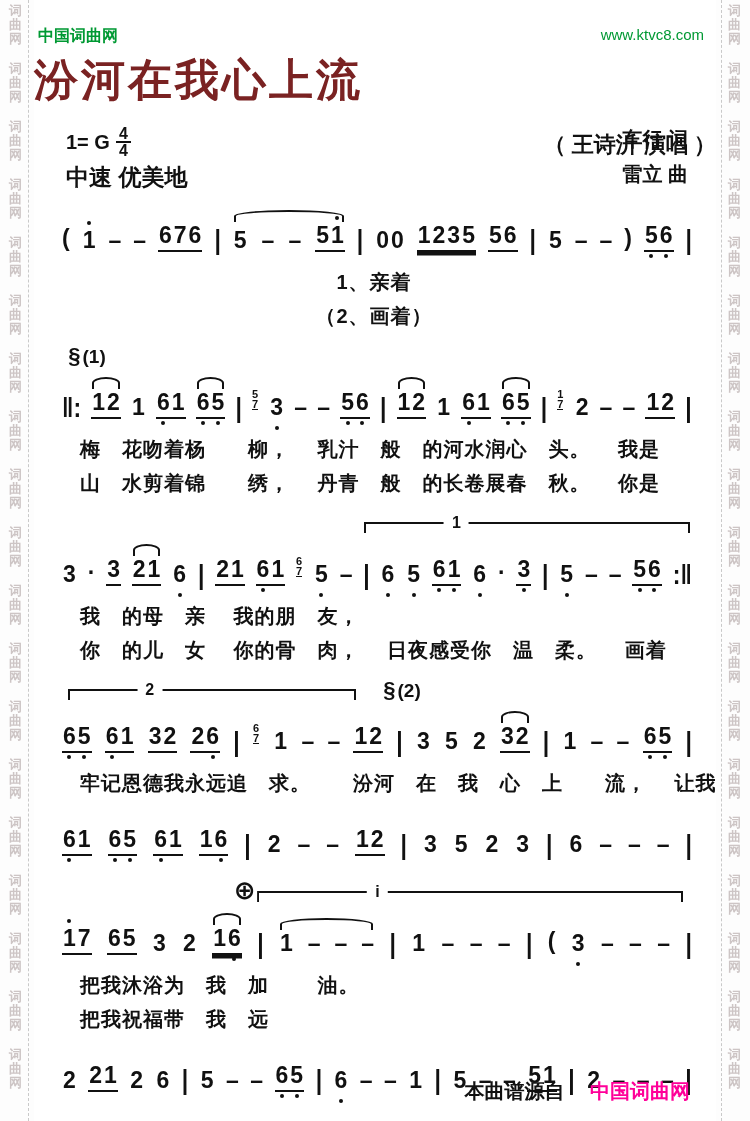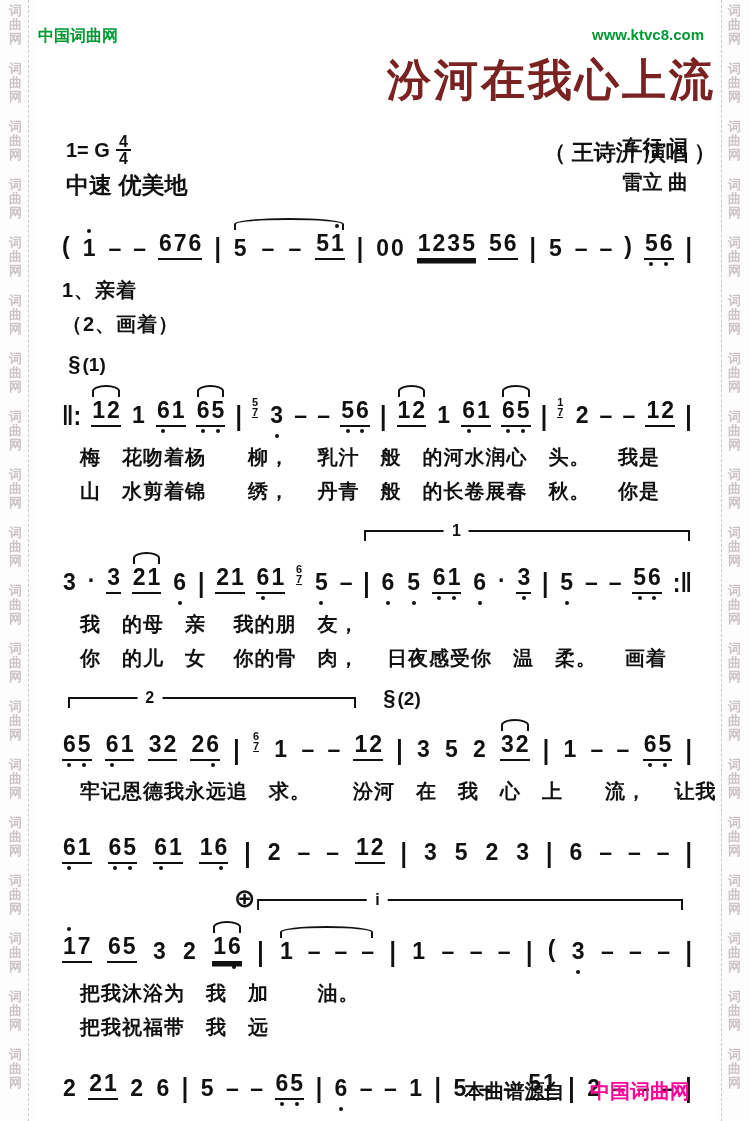--- a/index.html
+++ b/index.html
@@ -13,26 +13,26 @@
       color:#cdc5c5;overflow:hidden;}
   .wm-left{left:3px;border-right:1px dashed #c9c9c9;}
   .wm-right{right:3px;border-left:1px dashed #c9c9c9;}
   .wm span{line-height:14px;display:block;}
   .wm span.gap{margin-bottom:16px;}
 
   .content{position:absolute;left:34px;right:34px;top:0;bottom:0;background:#fff;}
 
   .topbar{display:flex;justify-content:space-between;padding:26px 12px 0 4px;
           font-size:16px;font-weight:bold;color:#009933;}
-  .topbar .url{font-weight:bold;font-size:15px;}
-
-  h1.title{margin:4px 0 0 0;text-align:right;font-size:44px;letter-spacing:3px;
+  .topbar .url{font-weight:normal;font-size:15px;}
+
+  h1.title{margin:4px 0 0 0;text-align:left;font-size:44px;letter-spacing:3px;
            color:#7a2222;font-weight:bold;}
 
-  .meta{position:relative;height:74px;margin-top:20px;}
+  .meta{position:relative;height:74px;margin-top:12px;}
   .keyblock{position:absolute;left:32px;top:4px;font-size:20px;font-weight:bold;}
   .keysig{display:flex;align-items:center;}
   .ts{display:inline-flex;flex-direction:column;align-items:center;font-size:16px;
       line-height:15px;margin-left:6px;}
   .ts i{font-style:normal;padding:0 3px;}
   .ts i.top{border-bottom:2px solid #111;}
   .tempo{font-size:23px;margin-top:4px;}
   .performer{position:absolute;left:0;right:0;top:8px;text-align:right;
              font-size:22px;font-weight:bold;}
   .credits{position:absolute;right:28px;top:0;font-size:20px;font-weight:bold;
@@ -66,21 +66,21 @@
   .arcwrap{position:relative;display:inline-flex;align-items:flex-end;gap:14px;}
   .arcwrap::before{content:"";position:absolute;left:1px;right:1px;top:-14px;height:10px;
                    border:2px solid #111;border-bottom:none;border-radius:100% 100% 0 0;}
   .grace{display:inline-flex;flex-direction:column;align-items:center;font-size:11px;
          line-height:10px;transform:translateY(-9px);margin-right:1px;}
   .grace i{font-style:normal;}
   .grace i.low{border-bottom:1px solid #111;}
 
   .lyric{font-size:20px;font-weight:bold;margin-top:7px;padding-left:18px;
          white-space:pre;letter-spacing:1px;}
-  .lyric.right{text-align:left;padding-right:6px;padding-left:0;}
+  .lyric.right{text-align:center;padding-right:6px;padding-left:0;}
 
   .footer{position:absolute;right:26px;bottom:16px;font-size:20px;font-weight:bold;}
   .footer .pink{color:#ff0099;margin-left:20px;}
 </style>
 </head>
 <body>
 
 <div class="page">
   <div class="wm wm-left" id="wmLeft">
       <span>词</span>

